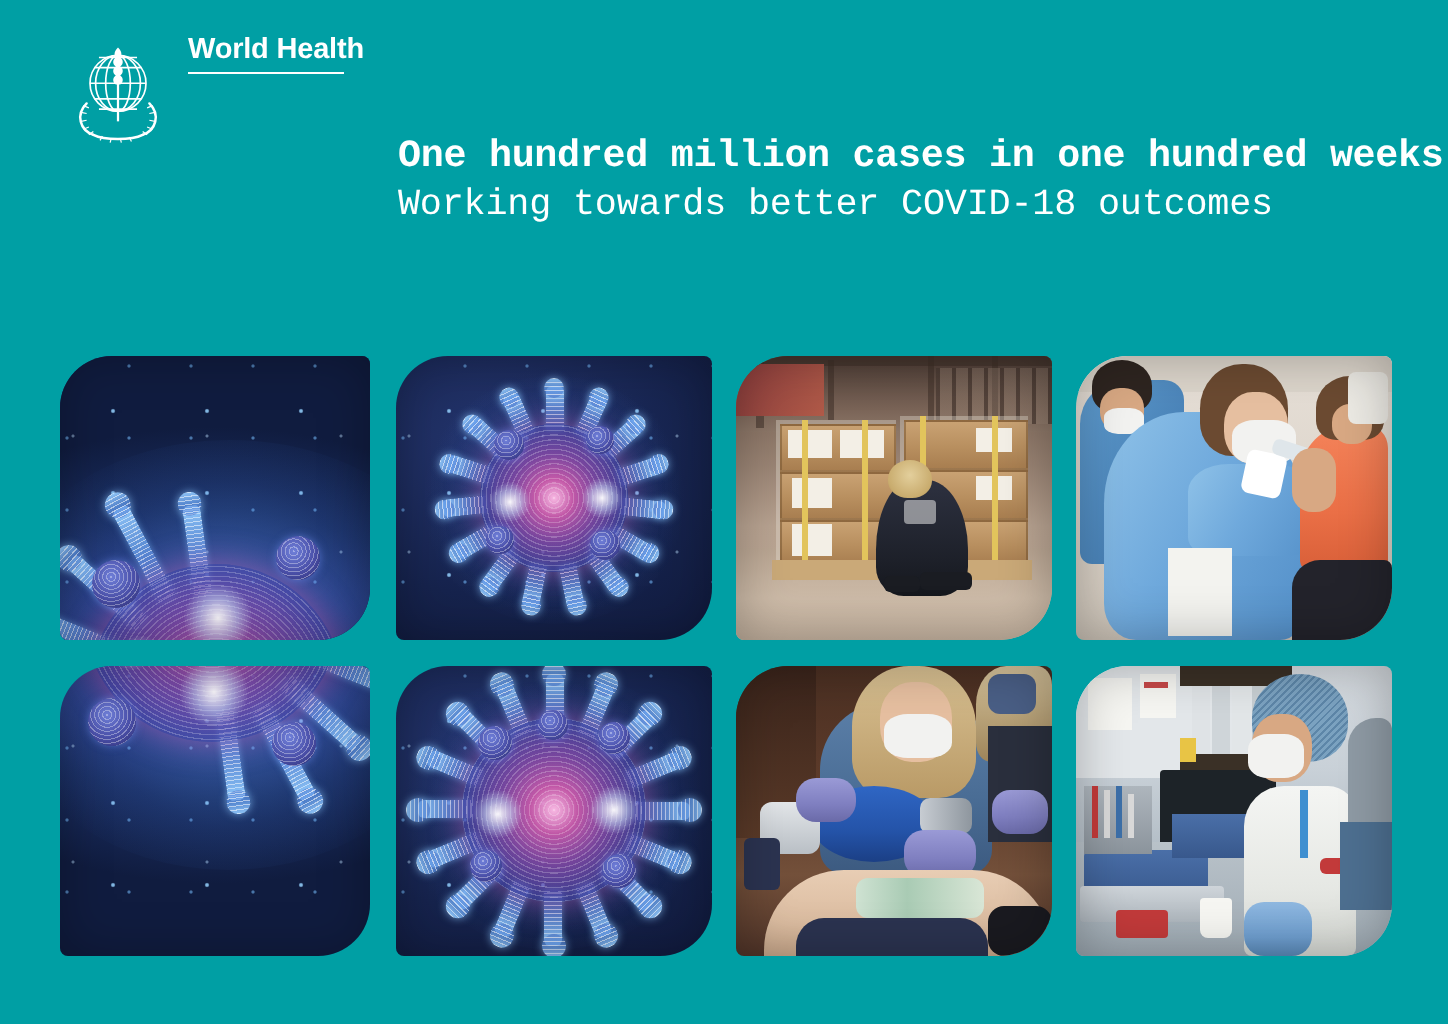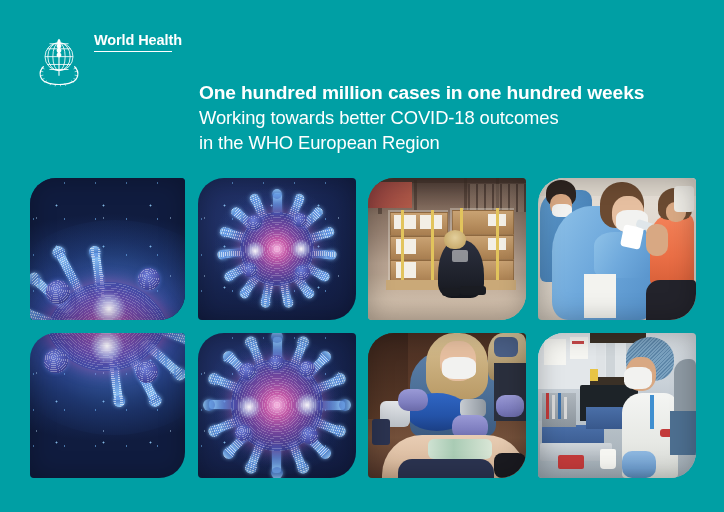--- a/index.html
+++ b/index.html
@@ -17,21 +17,21 @@
     position: relative;
     width: 724px;
     height: 512px;
     background: #009FA4;
   }
 
   
   .header {
     position: absolute;
     left: 0;
-    top: 15px;
+    top: 0;
     width: 724px;
     height: 170px;
   }
 
   .logo-block {
     position: absolute;
     left: 31px;
     top: 17px;
     display: flex;
     align-items: flex-start;
@@ -78,20 +78,21 @@
     font-size: 12.5px;
     font-weight: bold;
     letter-spacing: -0.1px;
   }
 
   .titles {
     position: absolute;
     left: 199px;
     top: 66px;
     width: 510px;
+    font-family: Liberation Mono, monospace;
   }
   .title-main {
     color: #ffffff;
     font-size: 19.2px;
     font-weight: bold;
     line-height: 24px;
     letter-spacing: -0.15px;
     white-space: nowrap;
   }
   .title-sub {
@@ -299,21 +300,20 @@
       </div>
       <div class="logo-text">
         <div class="logo-line1">World Health</div>
         <div class="logo-rule"></div>
       </div>
     </div>
 
     <div class="titles">
       <div class="title-main">One hundred million cases in one hundred weeks</div>
       <div class="title-sub">Working towards better COVID-18 outcomes</div>
-      <div class="title-sub">in the WHO European Region</div>
     </div>
   </div>
 
   <div class="grid">
 
     <div class="tile r0" style="left:0; width:155px;">
       <div class="tile-inner">
         <div class="virus-bg"></div>
         <div class="stars"></div>
         <div class="glow" style="left:-30px; top:42px; width:230px; height:170px;"></div>

